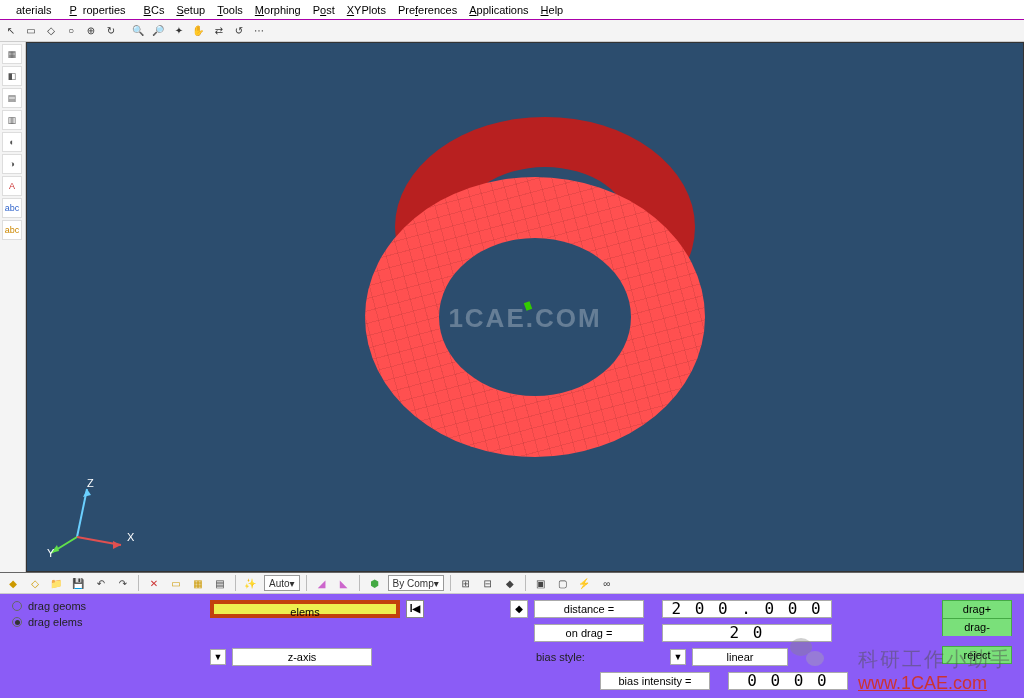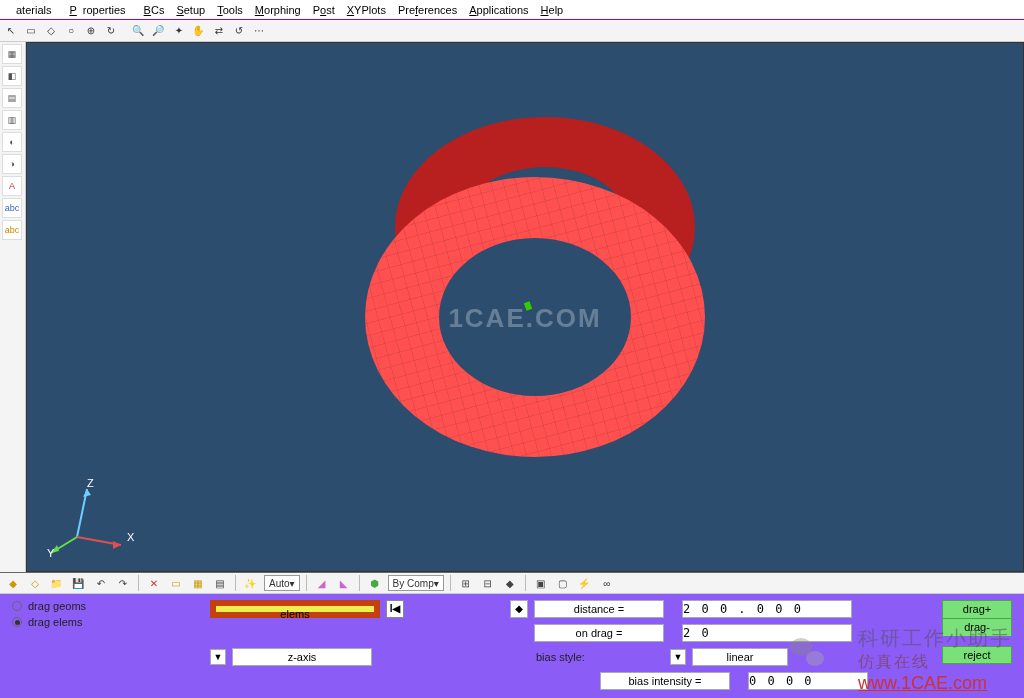--- a/index.html
+++ b/index.html
@@ -45,26 +45,26 @@
 .t2-sep { width: 1px; height: 16px; background: #bbb; margin: 0 2px; }
 .t2-btn { width: 18px; height: 18px; border: 1px solid transparent; display: flex; align-items: center; justify-content: center; color: #444; }
 .t2-dd { font-size: 10px; color: #333; padding: 0 4px; border: 1px solid #999; background: #fff; height: 16px; display: flex; align-items: center; }
 
 .panel { background: #8b5cf6; padding: 6px 10px 2px 20px; font-size: 11px; height: 104px; position: relative; }
 .panel-row { display: flex; align-items: center; margin-bottom: 6px; gap: 6px; }
 .radio { width: 10px; height: 10px; border: 1px solid #666; border-radius: 50%; display: inline-flex; align-items: center; justify-content: center; }
 .radio.sel::after { content: ""; width: 5px; height: 5px; background: #333; border-radius: 50%; }
 .rlabel { font-size: 11px; color: #222; }
 
-.elems-btn { width: 170px; height: 18px; background: #eef050; border: 6px solid #c2410c; text-align: center; font-size: 11px; line-height: 16px; }
+.elems-btn { width: 190px; height: 18px; background: #eef050; border: 4px solid #c2410c; text-align: center; font-size: 11px; line-height: 16px; }
 .reset-btn { width: 18px; height: 18px; border: 1px solid #888; background: #fff; text-align: center; font-size: 10px; line-height: 16px; font-weight: bold; }
 
-.fld-label { width: 130px; height: 18px; border: 1px solid #aaa; text-align: center; font-size: 11px; line-height: 16px; background: #fff; }
+.fld-label { width: 110px; height: 18px; border: 1px solid #aaa; text-align: center; font-size: 11px; line-height: 16px; background: #fff; }
 .fld-label.wide { width: 140px; }
-.fld-input { width: 170px; height: 18px; border: 1px solid #aaa; font-size: 12px; line-height: 16px; background: #fff; letter-spacing: 2px; font-family: monospace; }
+.fld-input { width: 170px; height: 18px; border: 1px solid #aaa; text-align: center; font-size: 16px; line-height: 16px; background: #fff; letter-spacing: 2px; font-family: monospace; }
 .sw { width: 18px; height: 18px; border: 1px solid #aaa; background: #fff; text-align: center; font-size: 10px; line-height: 16px; }
 .dd-tri { width: 16px; height: 16px; border: 1px solid #aaa; background: #fff; text-align: center; font-size: 9px; line-height: 14px; }
 
 .action-btn { width: 70px; height: 18px; background: #7ae07a; border: 1px solid #4a4; text-align: center; font-size: 11px; line-height: 16px; }
 
 .right-actions { position: absolute; right: 12px; top: 6px; display: flex; flex-direction: column; gap: 0px; }
 .right-actions .action-btn { margin-bottom: 0; border-bottom-width: 0; }
 .right-actions .action-btn:last-child { border-bottom-width: 1px; margin-top: 10px; }
 
 .col-left { position: absolute; left: 12px; top: 6px; }
@@ -245,15 +245,14 @@
   <div class="right-actions">
     <div class="action-btn">drag+</div>
     <div class="action-btn">drag-</div>
     <div class="action-btn">reject</div>
   </div>
 </div>
 
 <div class="wechat-icon"></div>
 <div class="bottom-wm">
   <div class="ch">科研工作小助手</div>
-  <div class="en1">仿真在线</div>
   <div class="en2">www.1CAE.com</div>
 </div>
 
 </body></html>

